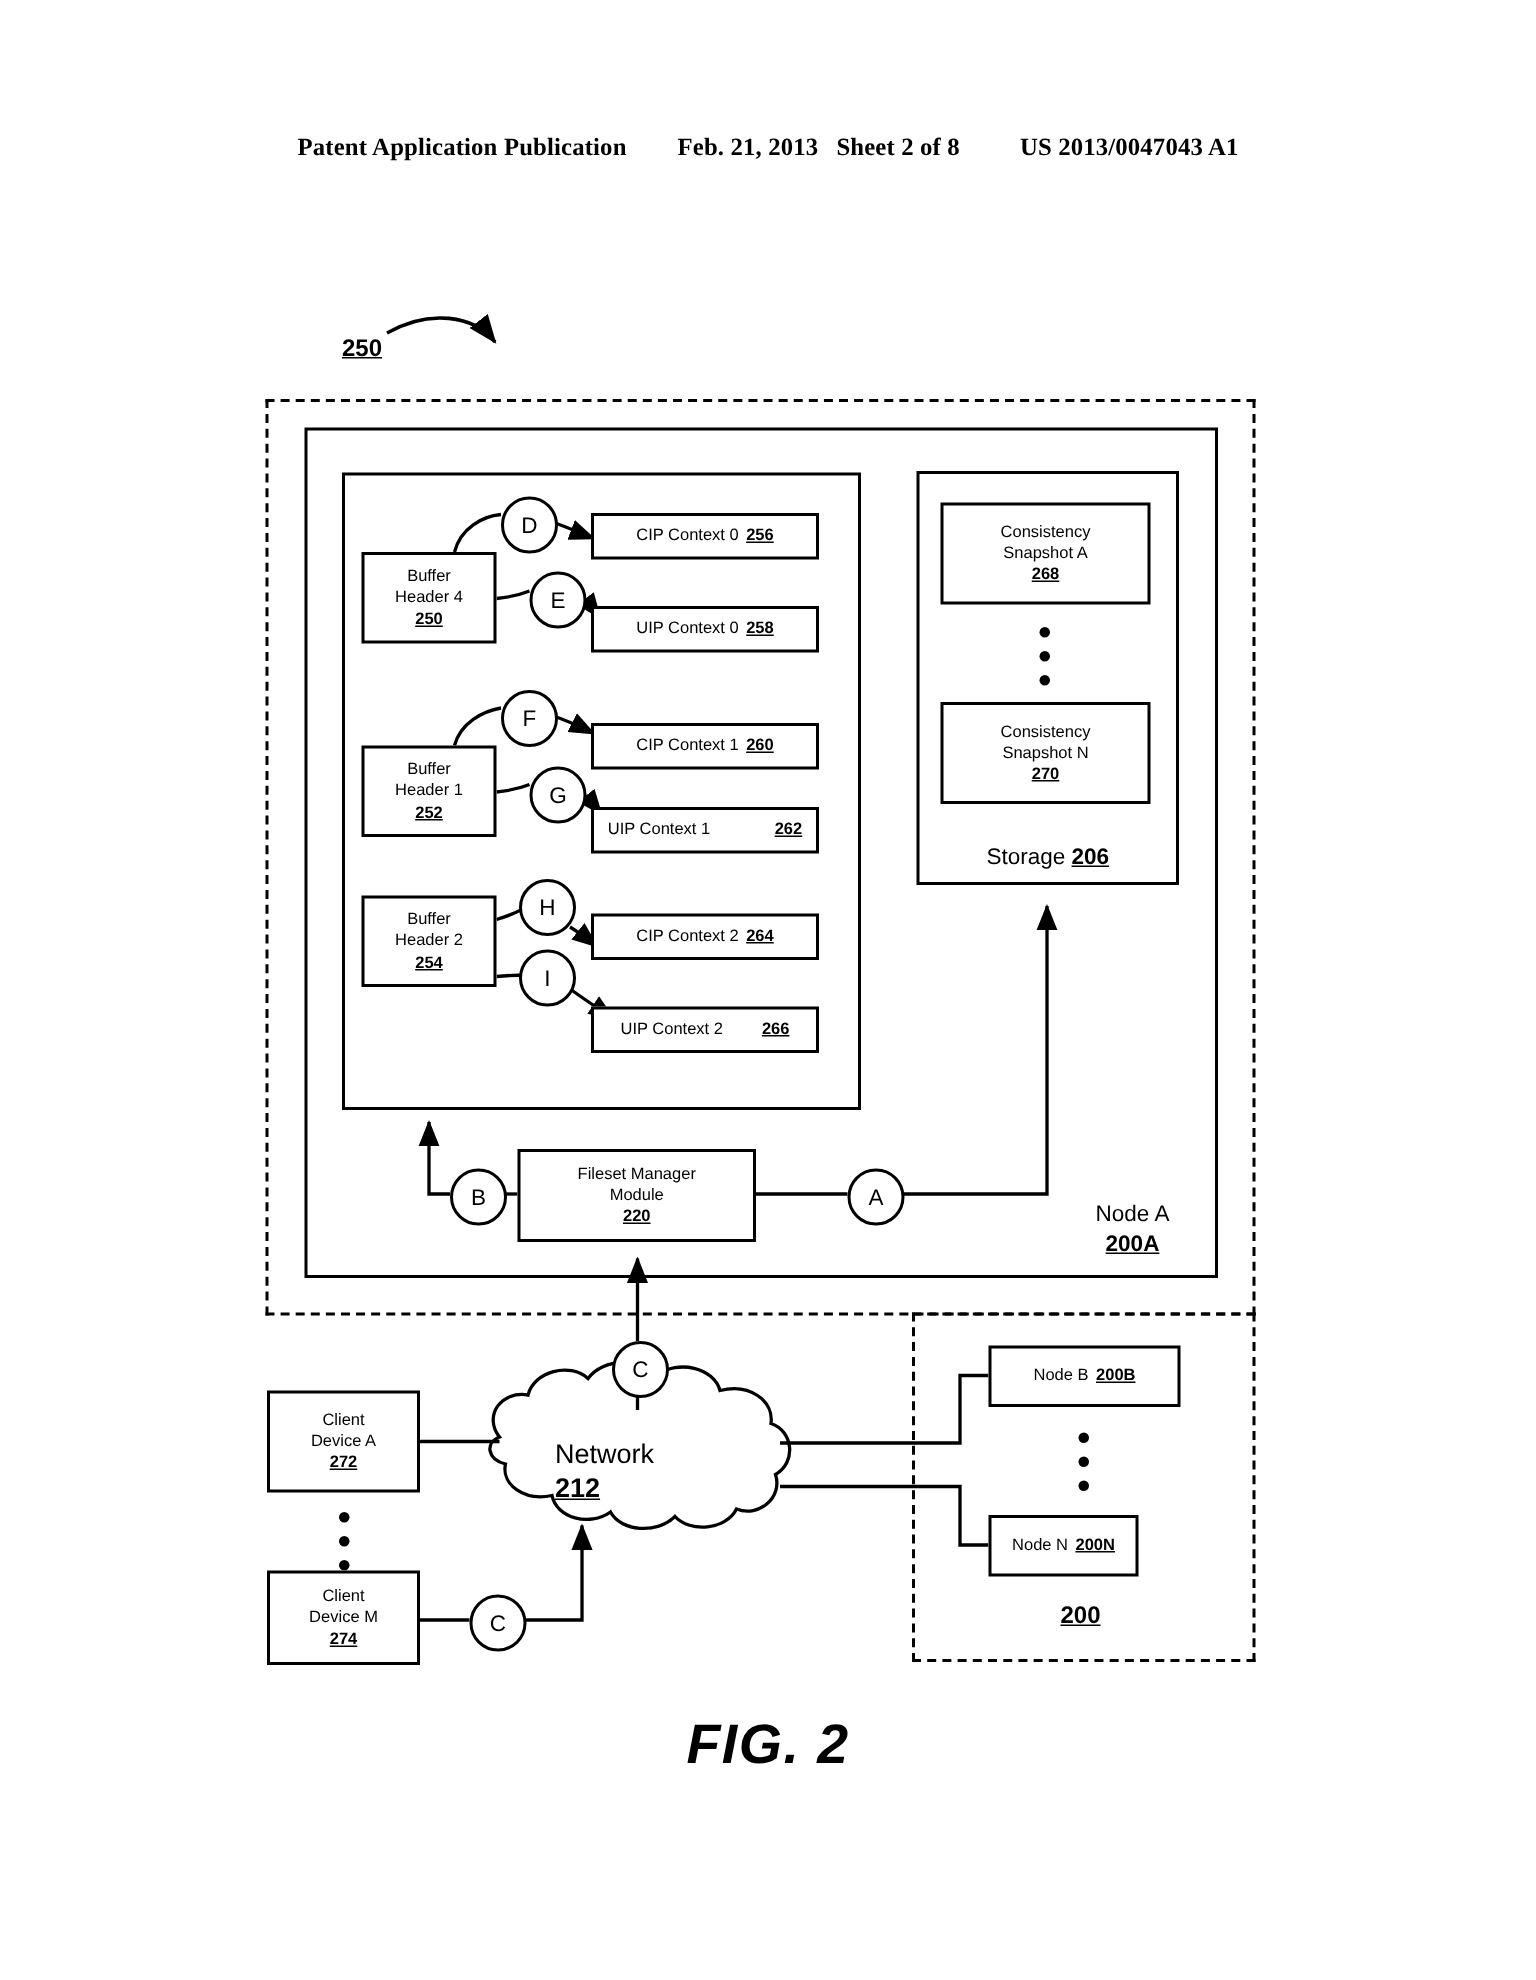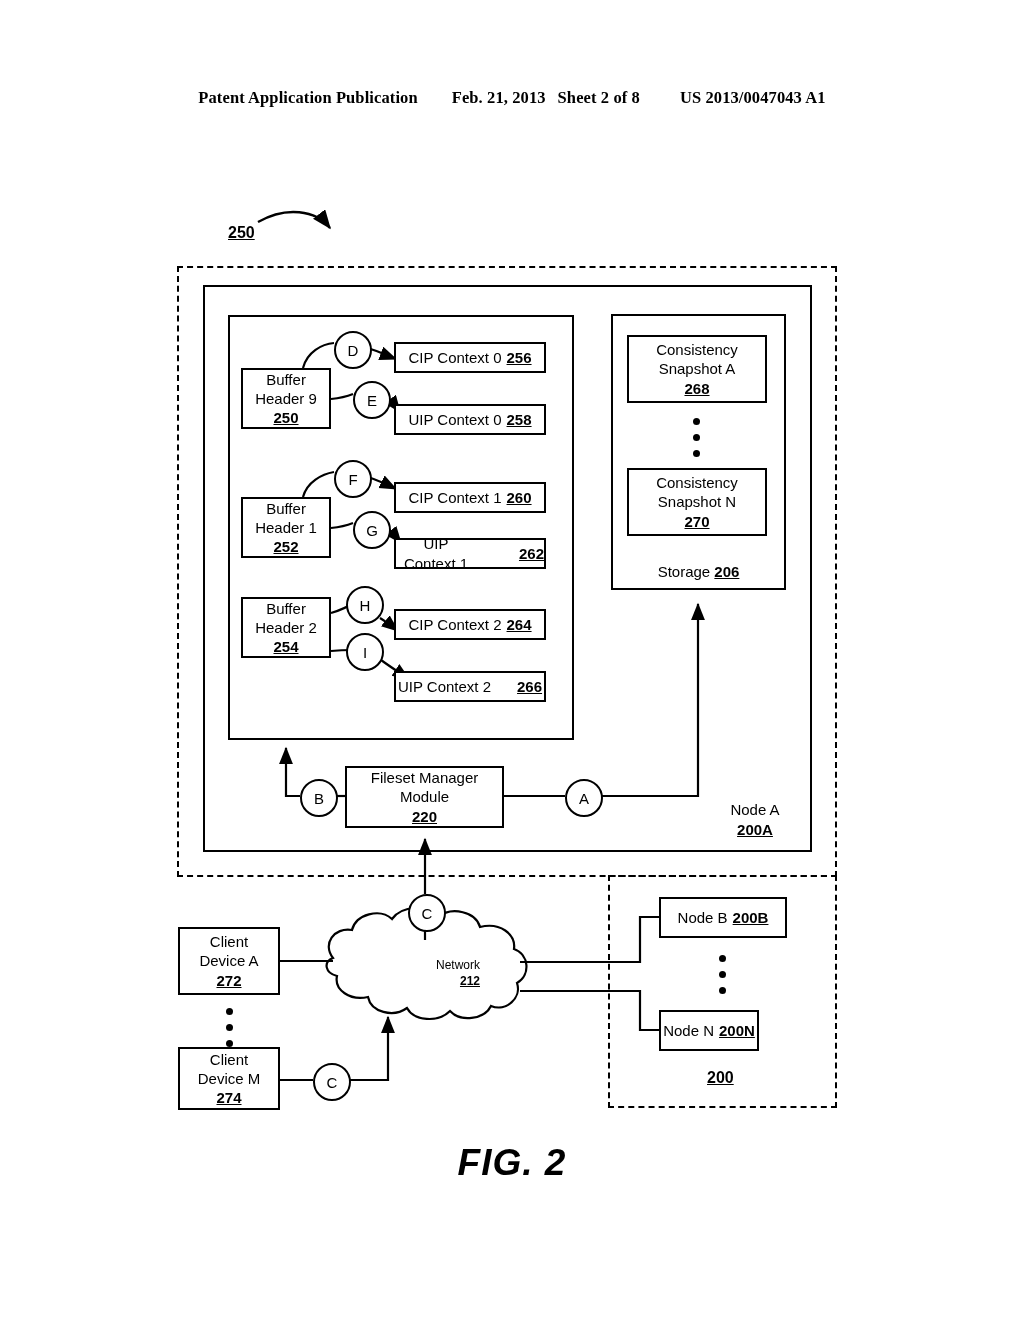--- a/index.html
+++ b/index.html
@@ -16,21 +16,21 @@
   .hdr .s1{margin-right:34px;}
   .hdr .s2{margin-right:12px;}
   .hdr .s3{margin-right:40px;}
 
   #figure{position:absolute;left:0;top:0;width:1024px;height:1320px;}
   svg.layer{position:absolute;left:0;top:0;width:1024px;height:1320px;pointer-events:none;}
 
   .box{
     position:absolute;border:2.2px solid #000;background:#fff;
     display:flex;flex-direction:column;align-items:center;justify-content:center;
-    font-size:15px;line-height:1.28;text-align:center;box-sizing:border-box;
+    font-size:11px;line-height:1.28;text-align:center;box-sizing:border-box;
   }
   .box .num{font-weight:bold;text-decoration:underline;}
   .box.row{flex-direction:row;gap:5px;}
 
   .dashbox{
     position:absolute;border:2.4px dashed #000;box-sizing:border-box;background:transparent;
   }
   .solidbox{
     position:absolute;border:2.2px solid #000;box-sizing:border-box;background:transparent;
   }
@@ -43,21 +43,21 @@
   .lbl .num{font-weight:bold;text-decoration:underline;}
   .reflbl{position:absolute;font-size:16px;font-weight:bold;text-decoration:underline;}
   .dots{position:absolute;display:flex;flex-direction:column;align-items:center;gap:9px;}
   .dots i{display:block;width:7px;height:7px;border-radius:50%;background:#000;}
   .figcap{
     position:absolute;width:1024px;text-align:center;top:1142px;left:0;
     font-family:"Liberation Sans",sans-serif;font-style:italic;font-weight:bold;
     font-size:37px;letter-spacing:1px;
   }
   .cloudlbl{
-    position:absolute;font-size:12px;text-align:right;line-height:1.3;
+    position:absolute;font-size:18px;text-align:left;line-height:1.3;
   }
   .cloudlbl .num{font-weight:bold;text-decoration:underline;}
 </style>
 </head>
 <body>
 
 <div class="hdr">
   <span class="s1">Patent Application Publication</span><span class="s2">Feb. 21, 2013</span><span class="s3">Sheet 2 of 8</span><span>US 2013/0047043 A1</span>
 </div>
 
@@ -128,21 +128,21 @@
   <div class="reflbl" style="left:228px;top:224px;">250</div>
 
   <div class="dashbox" style="left:177px;top:266px;width:660px;height:611px;"></div>
 
   <div class="solidbox" style="left:203px;top:285px;width:609px;height:567px;"></div>
 
   <div class="solidbox" style="left:228px;top:315px;width:346px;height:425px;"></div>
 
   <div class="box" style="left:241px;top:368px;width:90px;height:61px;">
     <div>Buffer</div>
-    <div>Header 9</div>
+    <div>Header 4</div>
     <div class="num">250</div>
   </div>
 
   <div class="box" style="left:241px;top:497px;width:90px;height:61px;">
     <div>Buffer</div>
     <div>Header 1</div>
     <div class="num">252</div>
   </div>
 
   <div class="box" style="left:241px;top:597px;width:90px;height:61px;">

